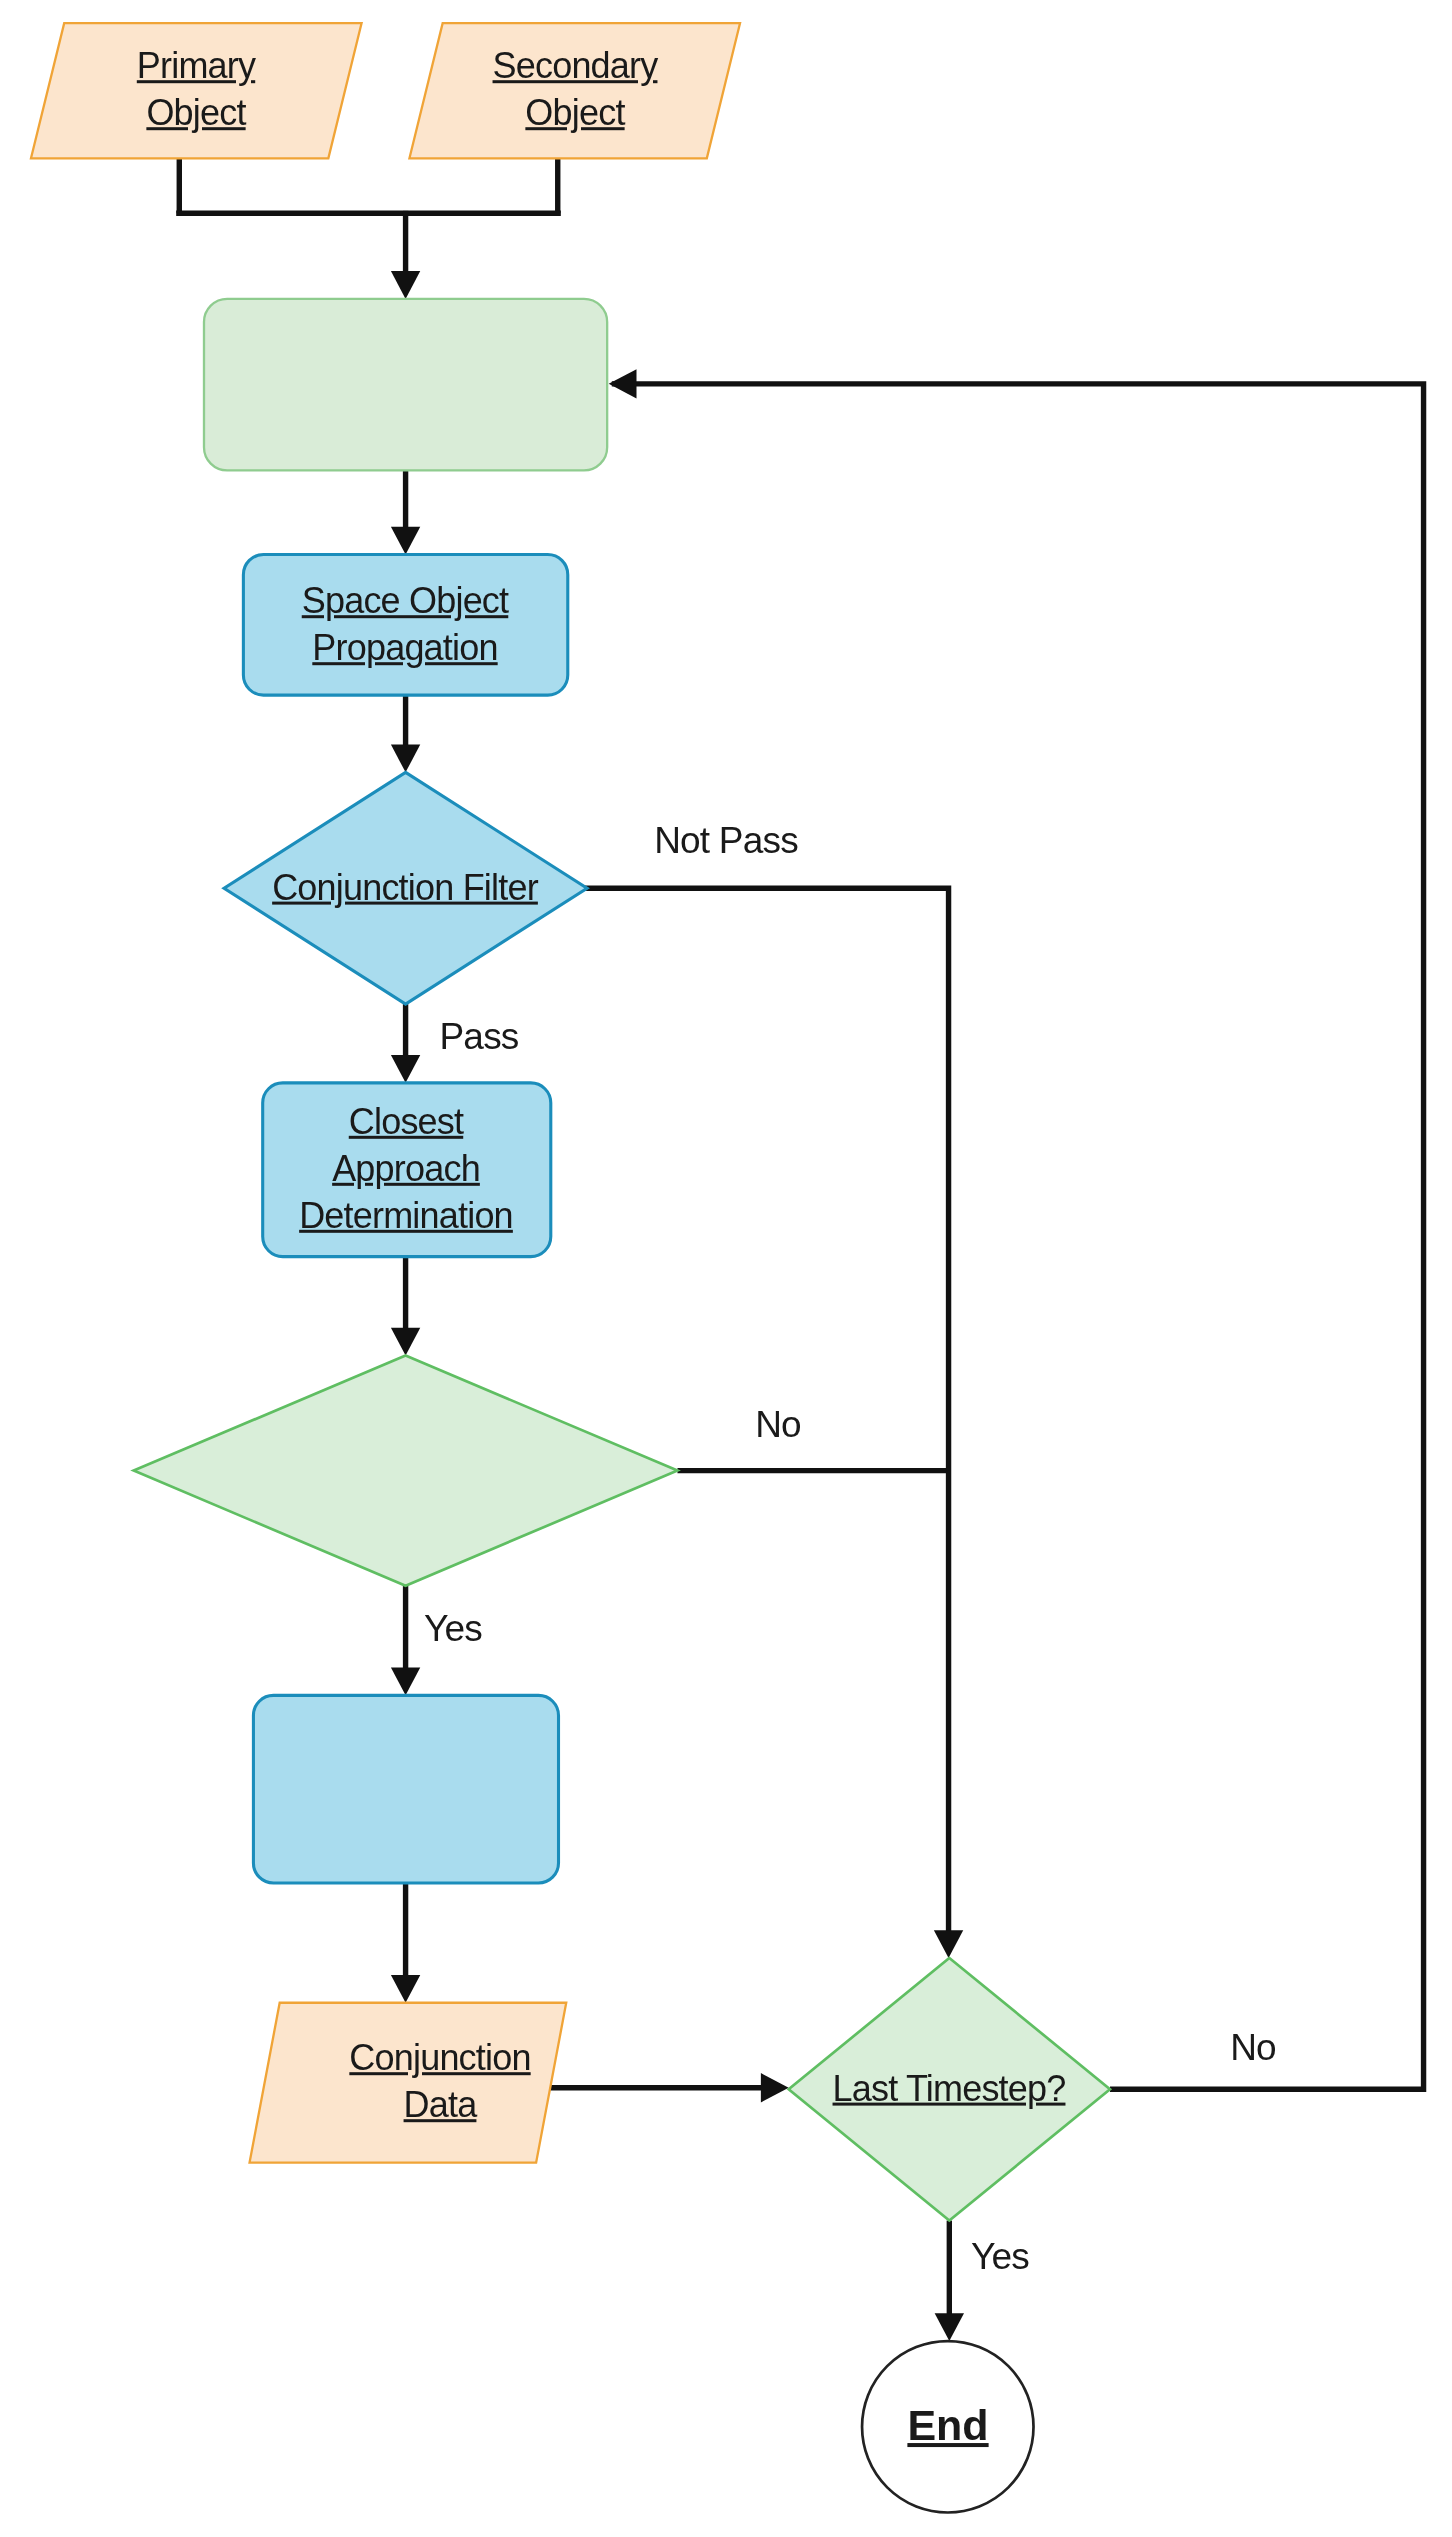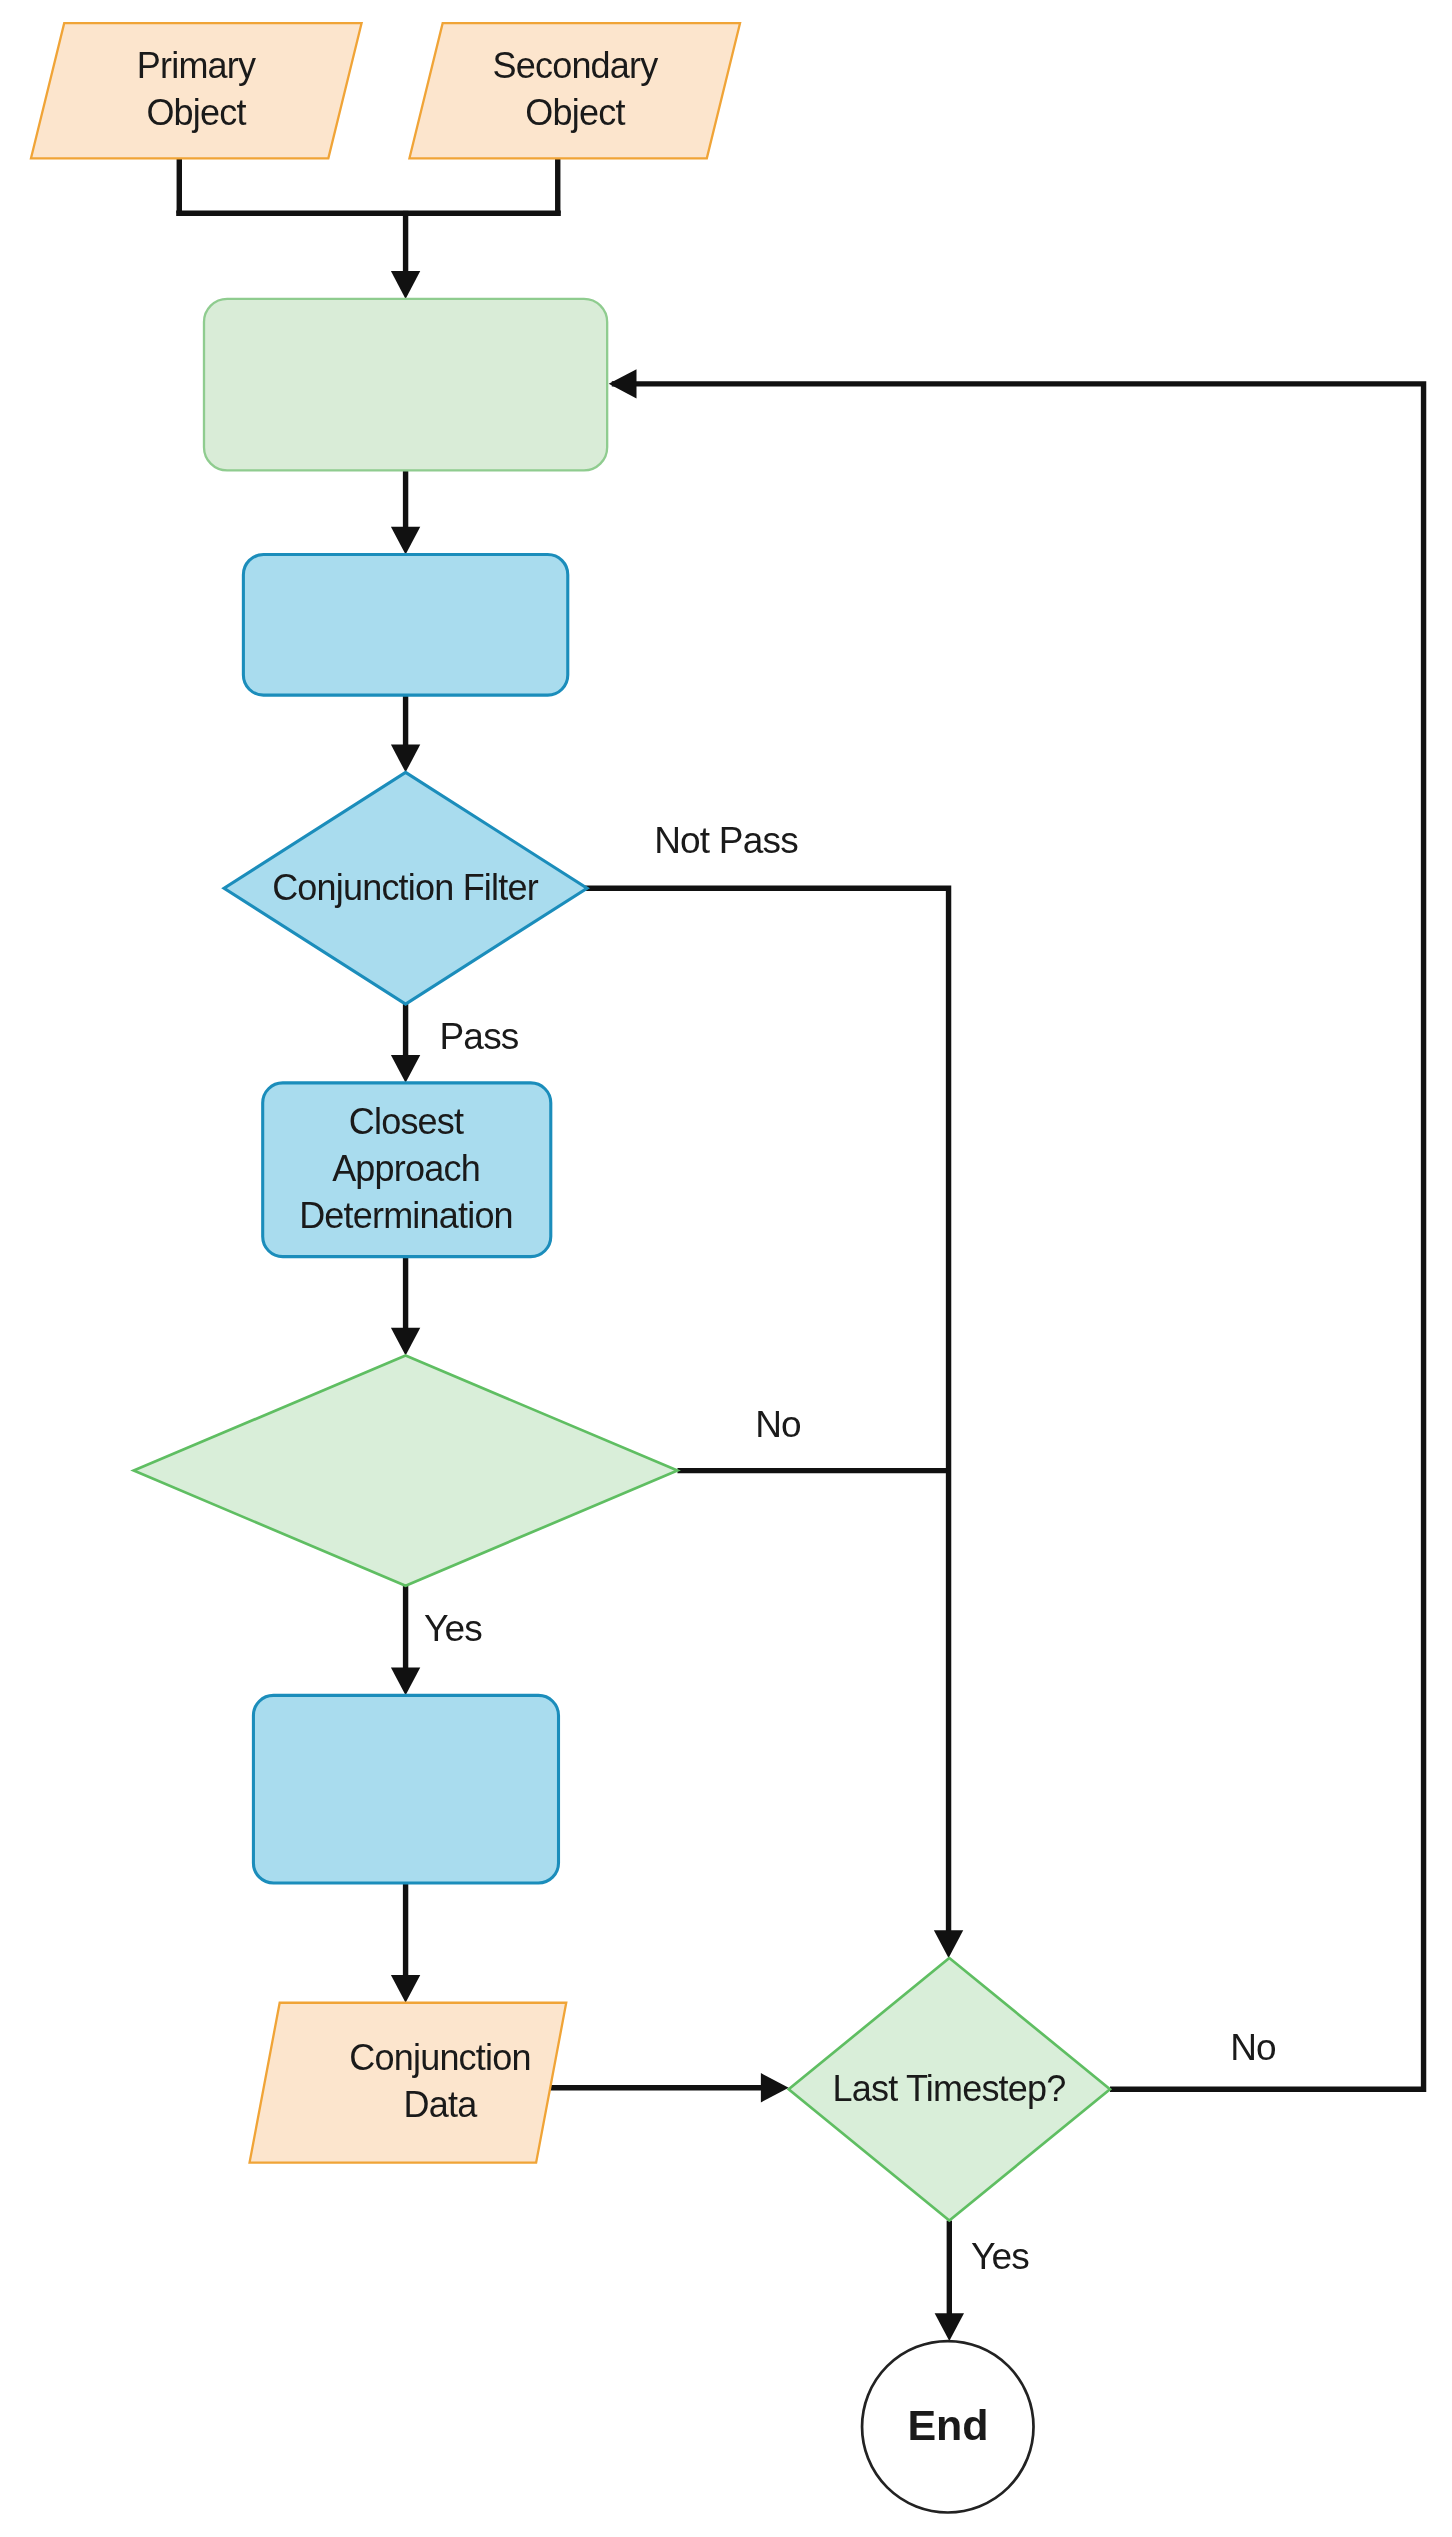--- a/index.html
+++ b/index.html
@@ -21,21 +21,21 @@
   .connector{stroke:var(--line);stroke-width:7;fill:none;}
   .arrowhead{fill:var(--line);stroke:none;}
   .shape-orange{fill:var(--orange-fill);stroke:var(--orange-stroke);stroke-width:3;}
   .shape-blue{fill:var(--blue-fill);stroke:var(--blue-stroke);stroke-width:4;}
   .shape-greenbox{fill:var(--greenbox-fill);stroke:var(--greenbox-stroke);stroke-width:3;}
   .shape-greendia{fill:var(--greendia-fill);stroke:var(--greendia-stroke);stroke-width:3.5;}
   .shape-end{fill:var(--end-fill);stroke:var(--end-stroke);stroke-width:3.5;}
   .label{
     position:absolute; transform:translate(-50%,-50%);
     white-space:pre-line; text-align:center;
-    font-size:36px; line-height:1.3; letter-spacing:-0.8px; color:var(--text);
+    font-size:36px; line-height:1.3; letter-spacing:-0.8px; color:var(--text);text-decoration:underline;
   }
   .edge-label{
     position:absolute; transform:translate(-50%,-50%);
     white-space:nowrap; font-size:37px; letter-spacing:-0.8px; color:var(--text);
   }
   .end-label{font-size:43px; font-weight:bold; letter-spacing:0;}
 </style>
 </head>
 <body>
 
@@ -97,20 +97,22 @@
     <rect class="shape-blue" x="328" y="2195" width="395" height="243" rx="26"></rect>
     <polygon class="shape-orange" points="362,2593 733,2593 694,2800 323,2800"></polygon>
     <polygon class="shape-greendia" points="1229,2535 1437,2705 1229,2875 1021,2705"></polygon>
     <circle class="shape-end" cx="1227" cy="3142" r="111"></circle>
   </svg>
 
   <div class="label" style="left:196px;top:90px;">Primary
 Object</div>
   <div class="label" style="left:575px;top:90px;">Secondary
 Object</div>
+  <div class="label" style="left:405px;top:625px;">Space Object
+Propagation</div>
   <div class="label" style="left:405px;top:888px;">Conjunction Filter</div>
   <div class="label" style="left:406px;top:1169px;">Closest
 Approach
 Determination</div>
   <div class="label" style="left:408px;top:2082px;margin-left:32px;">Conjunction
 Data</div>
   <div class="label" style="left:949px;top:2089px;">Last Timestep?</div>
   <div class="label end-label" style="left:948px;top:2426px;">End</div>
 
   <div class="edge-label" style="left:726px;top:841px;">Not Pass</div>

